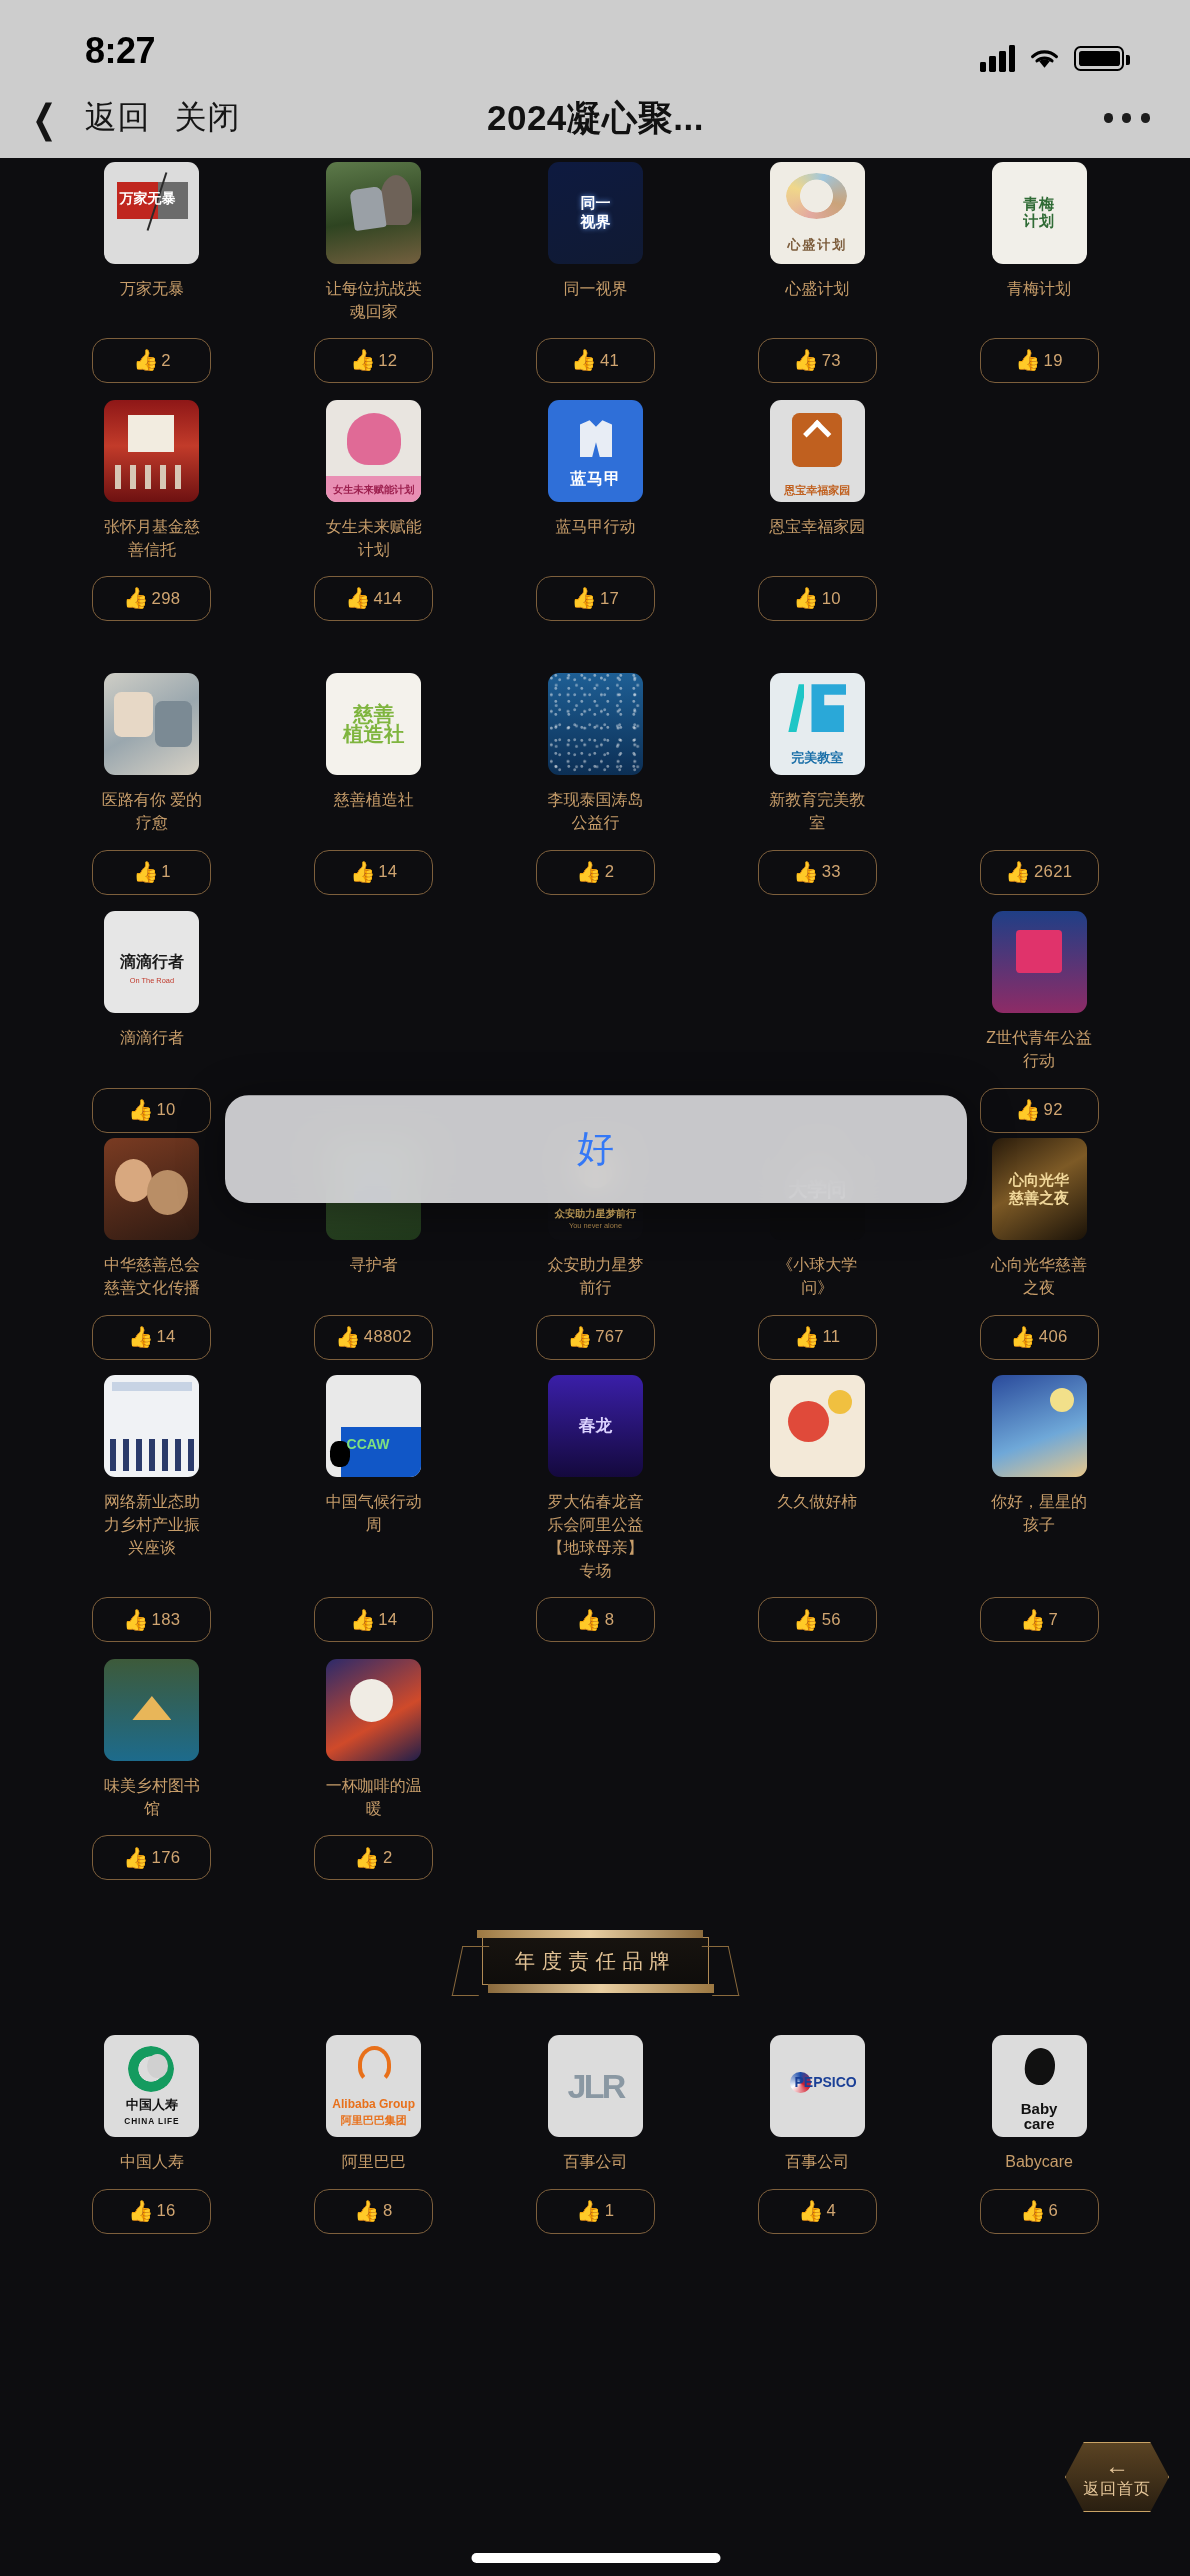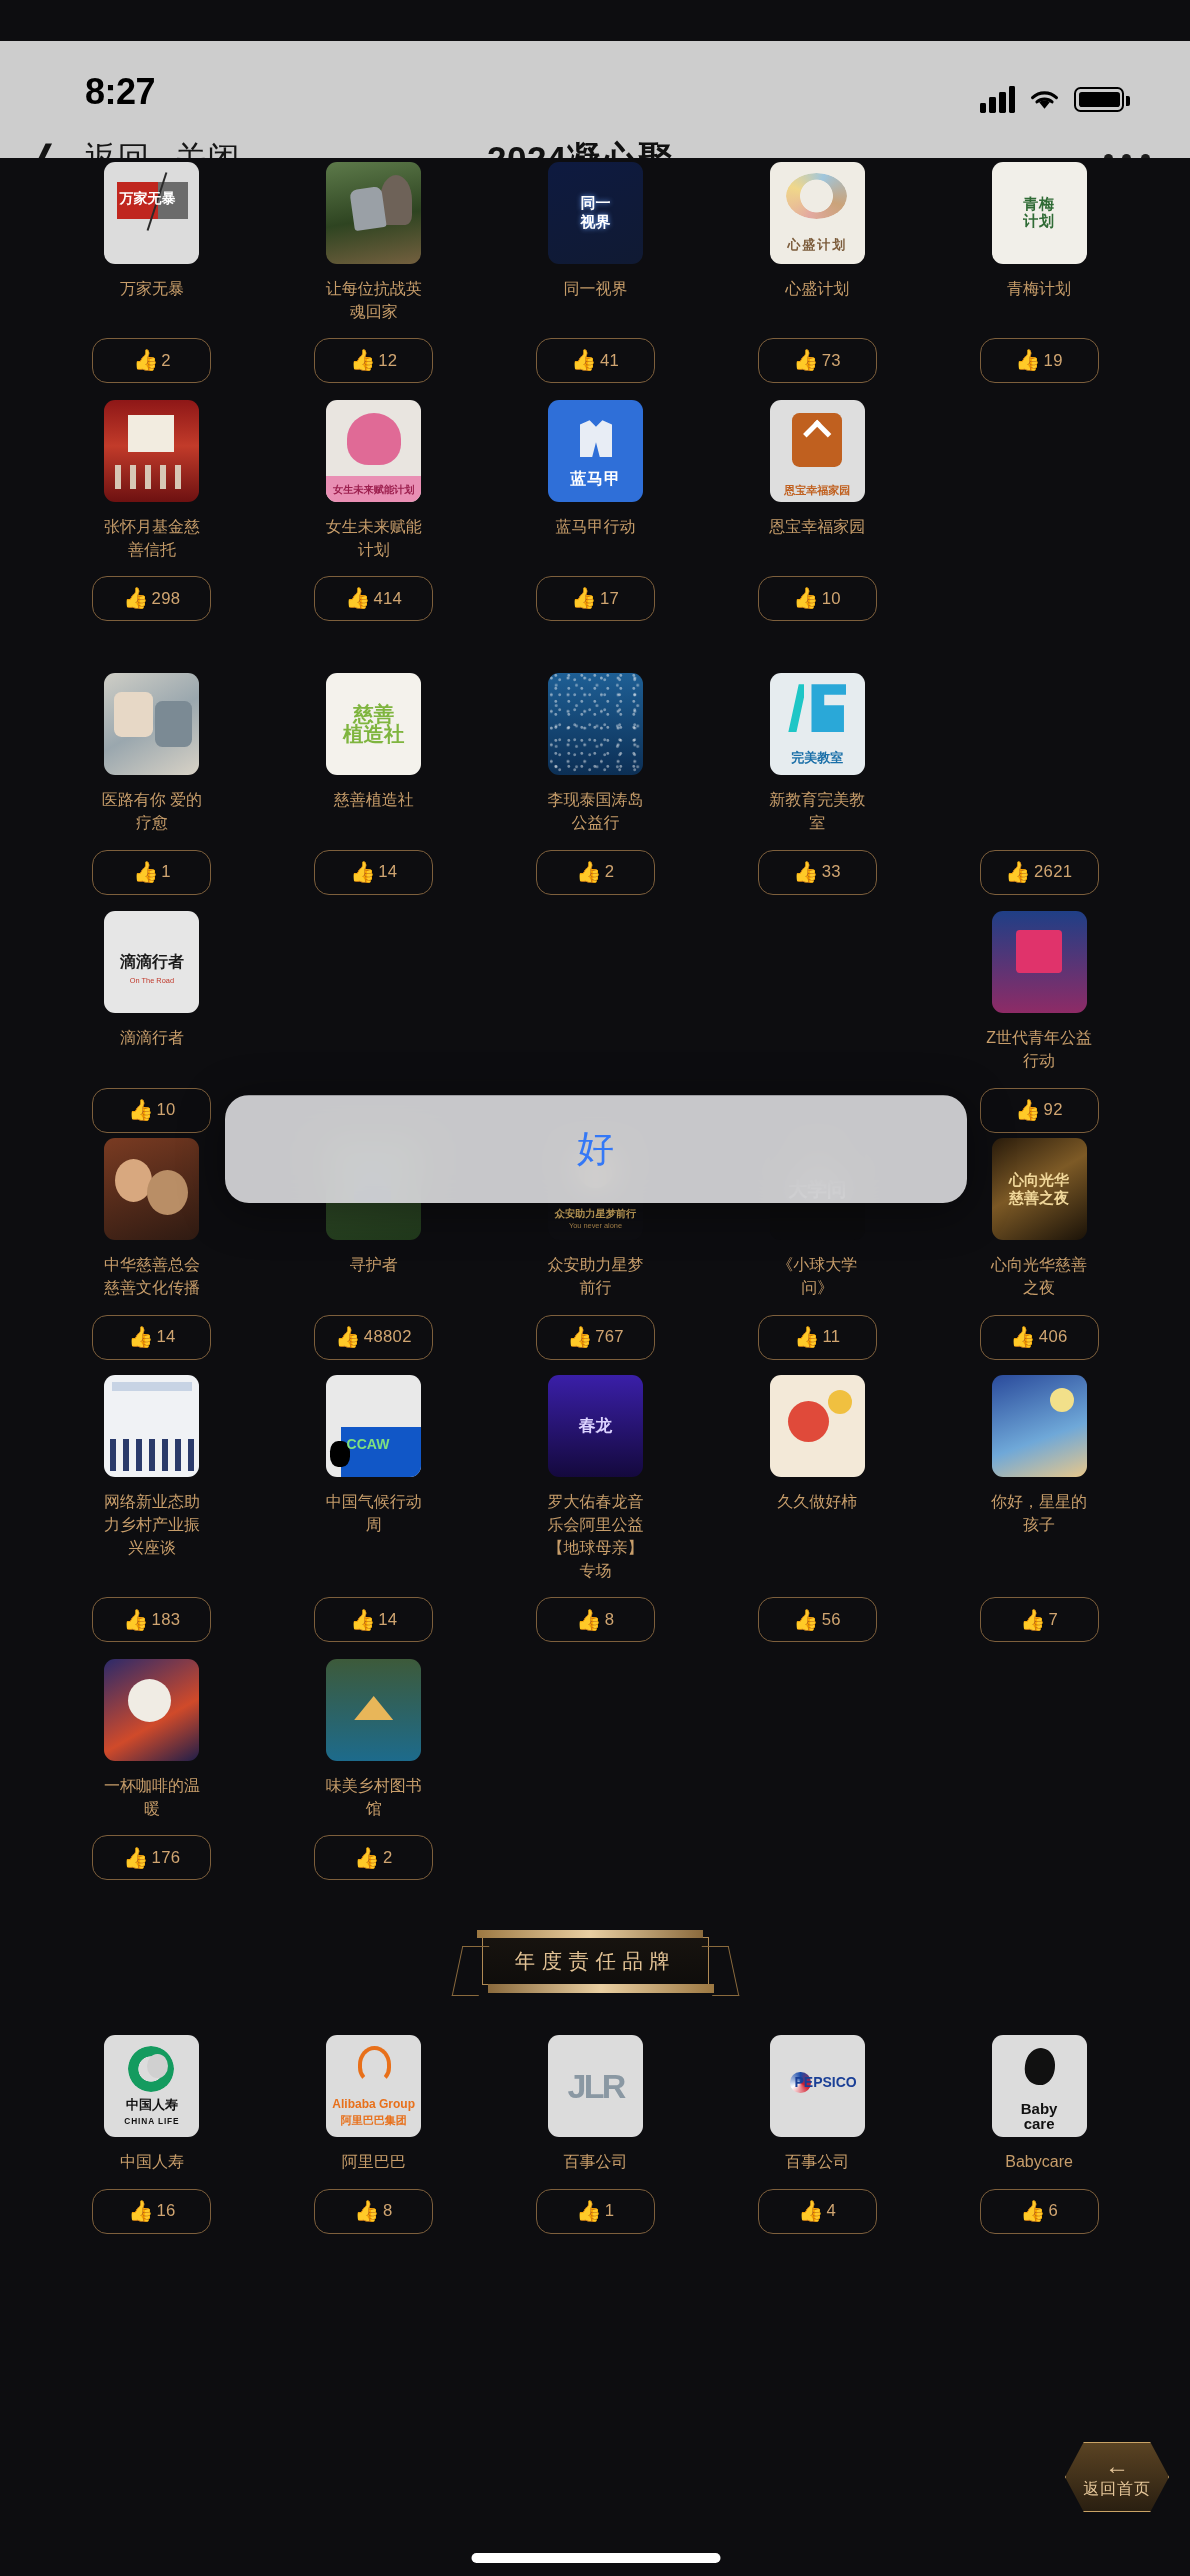--- a/index.html
+++ b/index.html
@@ -10,21 +10,20 @@
     overflow:hidden;
     position:relative;
   }
 
   
   .status-bar{
     height:78px; background:#cdcdcd;
     display:flex; align-items:flex-end; justify-content:space-between;
     padding:0 50px 5.6px 50px;
     position:relative;
-    margin-top:41px;
   }
   .sb-time{ font-size:36px; font-weight:700; color:#000; letter-spacing:-0.5px; margin-left:35px;}
   .sb-right{ display:flex; align-items:center; gap:13px; margin-right:16.7px;}
   .bars{ display:flex; align-items:flex-end; gap:3.2px; height:28px; }
   .bars i{ display:block; width:6.5px; background:#000; border-radius:1.4px; }
   .bars i:nth-child(1){height:10.2px}
   .bars i:nth-child(2){height:16px}
   .bars i:nth-child(3){height:21.3px}
   .bars i:nth-child(4){height:27px}
   .wifi{ width:33px; height:26px; position:relative; }
@@ -690,30 +689,30 @@
     <div class="cell">
         <div class="like">
           <span class="tb">👍</span>
           <span class="n">7</span>
         </div>
       </div>
   </div>
 
   <div class="grid" style="margin-top:16.7px">
     <div class="cell">
+      <div class="thumb t-weimei">
+          <div class="house"></div>
+        </div>
+      <div class="cap">味美乡村图书馆</div>
+    </div>
+    <div class="cell">
       <div class="thumb t-coffee">
           <div class="cup"></div>
         </div>
       <div class="cap">一杯咖啡的温暖</div>
-    </div>
-    <div class="cell">
-      <div class="thumb t-weimei">
-          <div class="house"></div>
-        </div>
-      <div class="cap">味美乡村图书馆</div>
     </div>
     <div class="cell"></div>
       <div class="cell"></div>
       <div class="cell"></div>
   </div>
   <div class="grid">
     <div class="cell">
         <div class="like">
           <span class="tb">👍</span>
           <span class="n">176</span>

